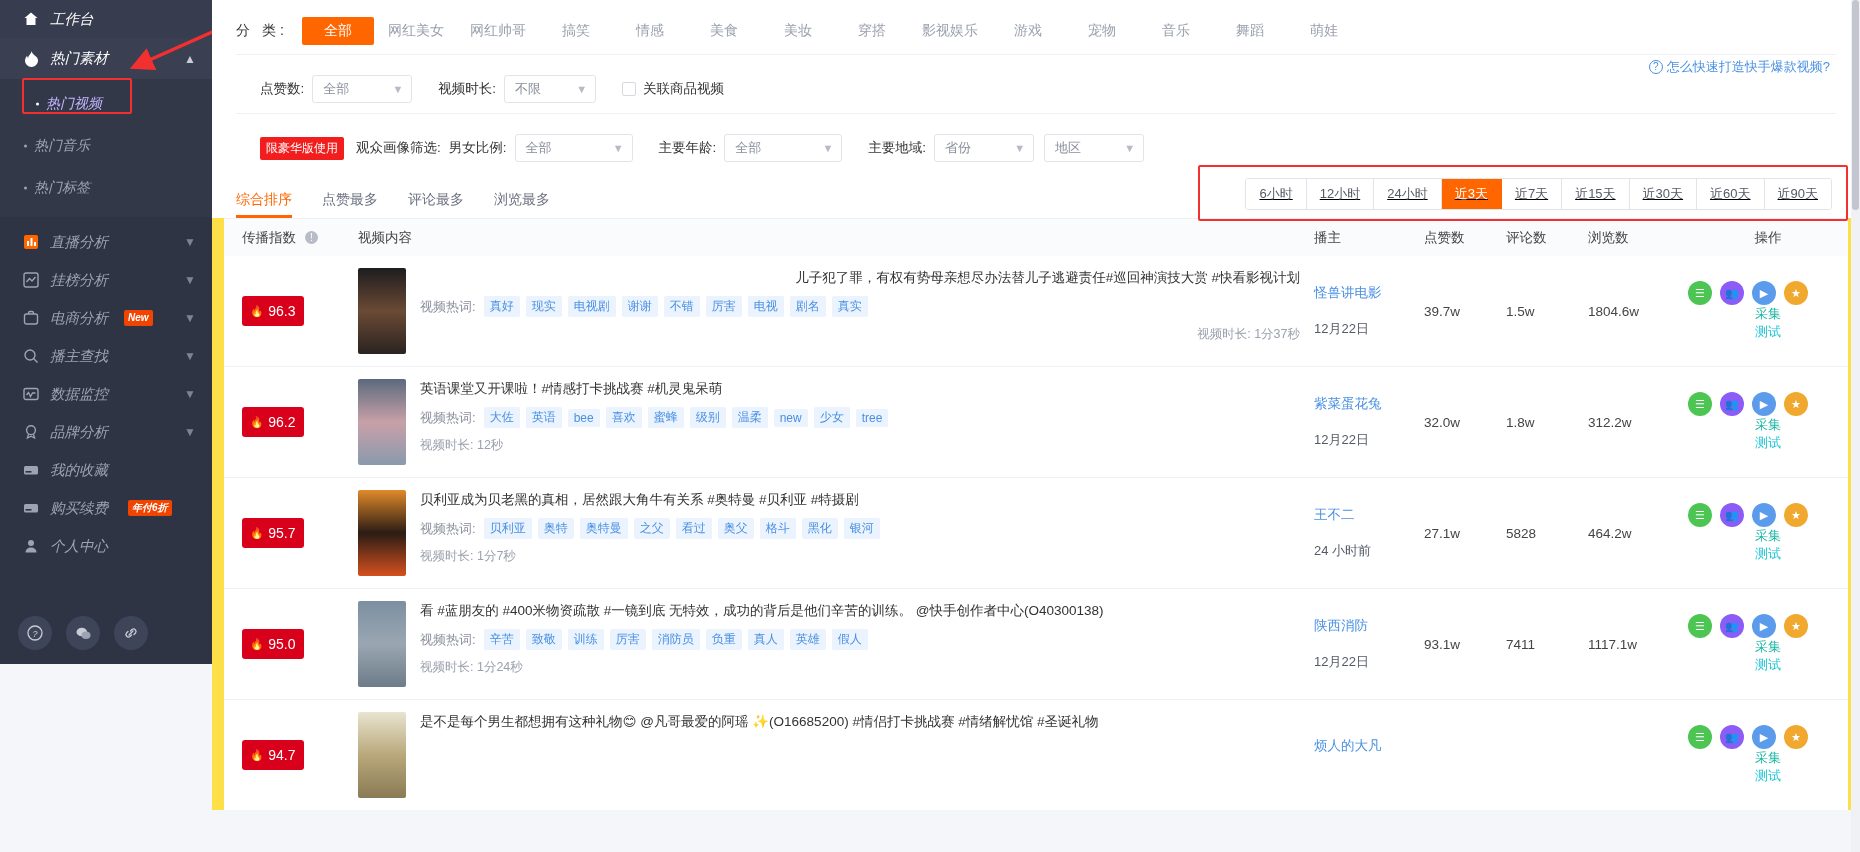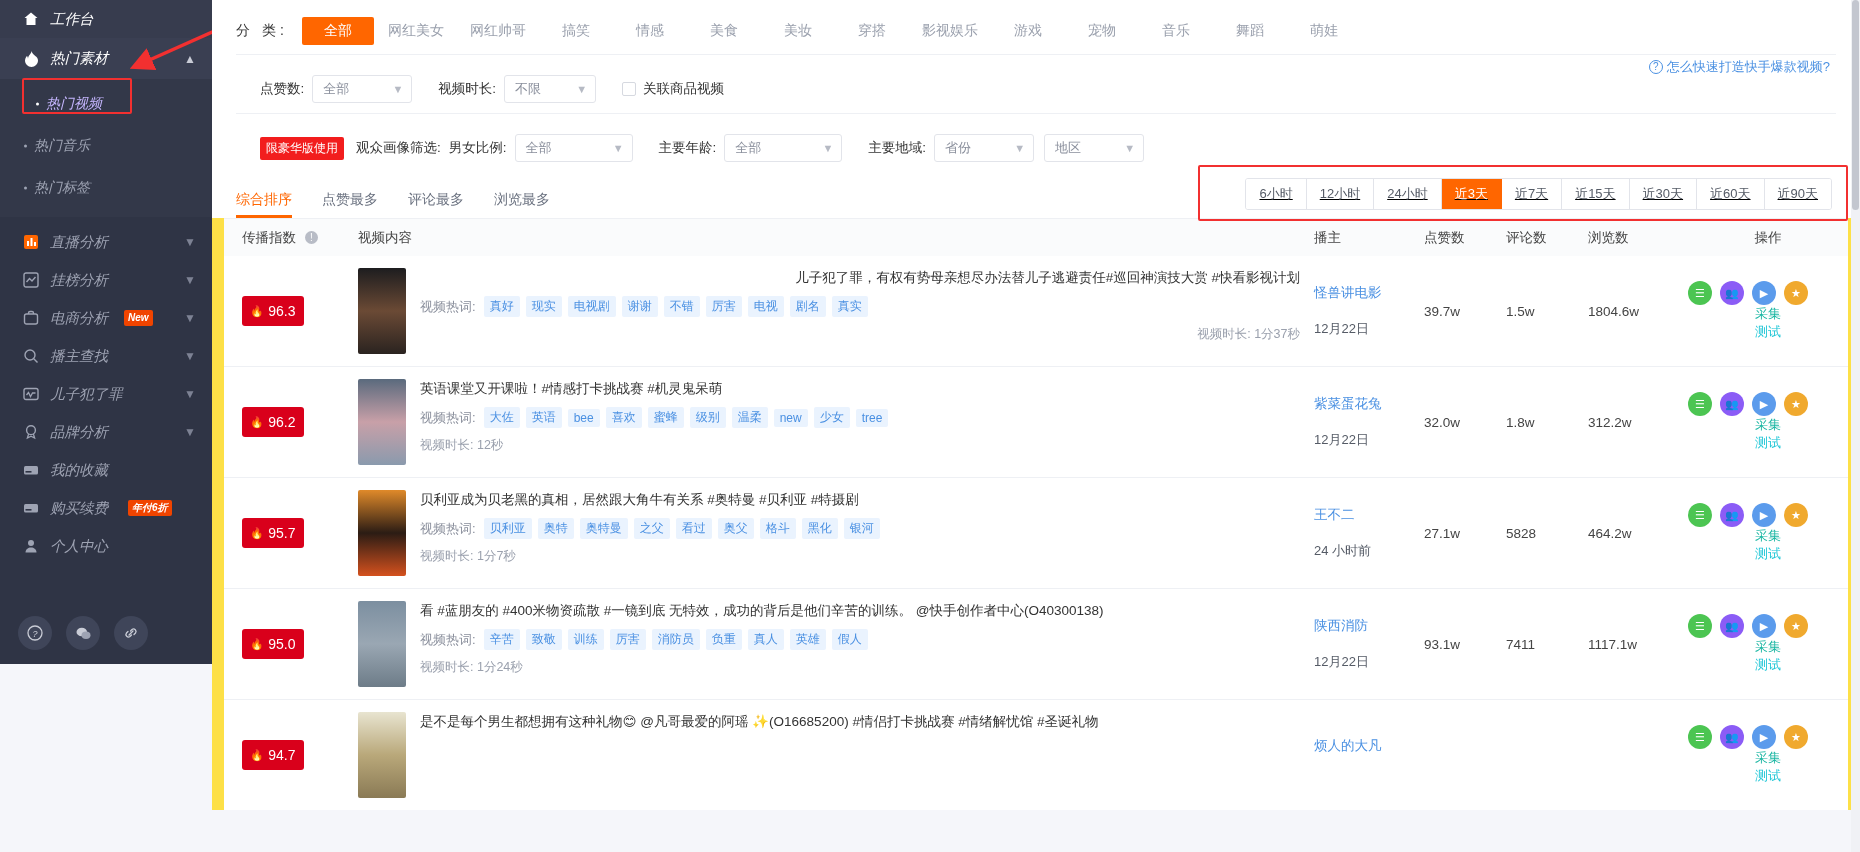--- a/index.html
+++ b/index.html
@@ -283,21 +283,21 @@
         <span>播主查找</span>
         <span class="caret">▼</span>
       </div>
       <div class="sb-item">
         <span class="sb-ico">
           <svg width="16" height="16" viewBox="0 0 16 16">
               <rect x="1" y="2.5" width="14" height="11" rx="2" fill="none" stroke="#9ea3b3" stroke-width="1.4"></rect>
               <polyline points="3.5,9 5.5,6.5 7.5,10.5 9.5,7 12.5,7" fill="none" stroke="#9ea3b3" stroke-width="1.3"></polyline>
             </svg>
         </span>
-        <span>儿子犯了罪</span>
+        <span>数据监控</span>
         <span class="caret">▼</span>
       </div>
       <div class="sb-item">
         <span class="sb-ico">
           <svg width="16" height="16" viewBox="0 0 16 16">
               <circle cx="8" cy="6.2" r="4.4" fill="none" stroke="#9ea3b3" stroke-width="1.4"></circle>
               <path d="M5.6 10l-1.2 4 3.6-1.8L11.6 14l-1.2-4" fill="none" stroke="#9ea3b3" stroke-width="1.3"></path>
             </svg>
         </span>
         <span>品牌分析</span>

